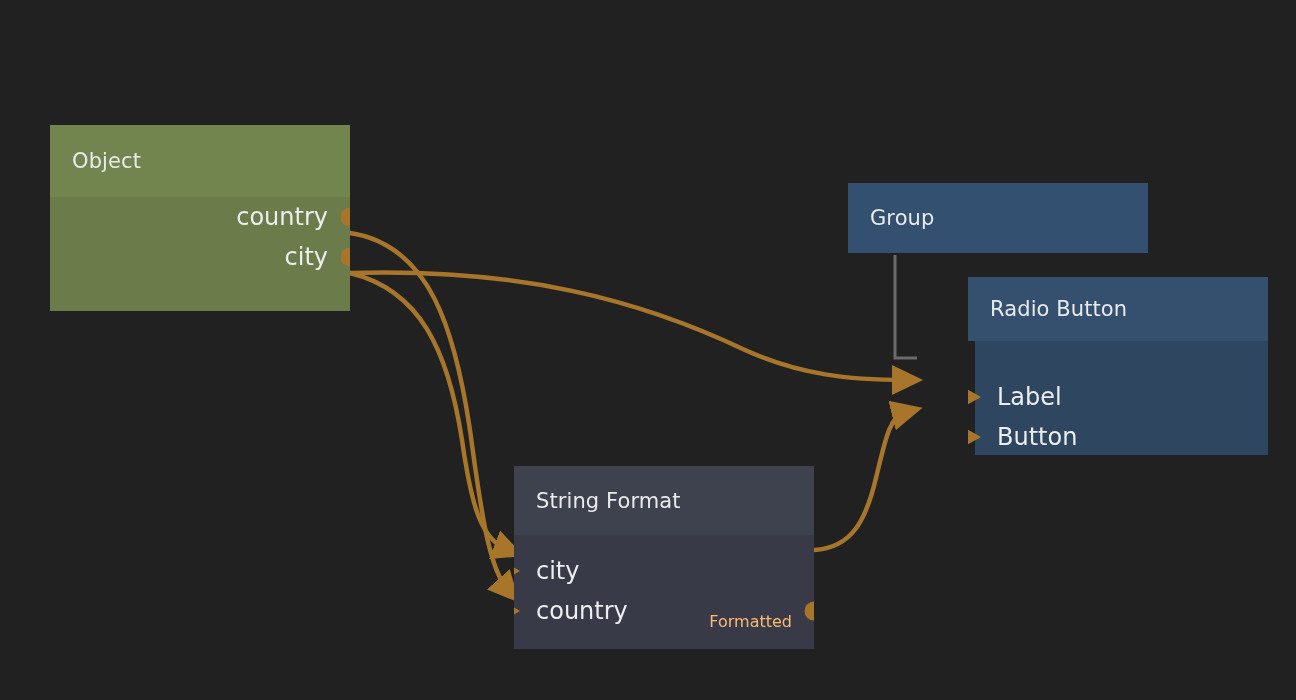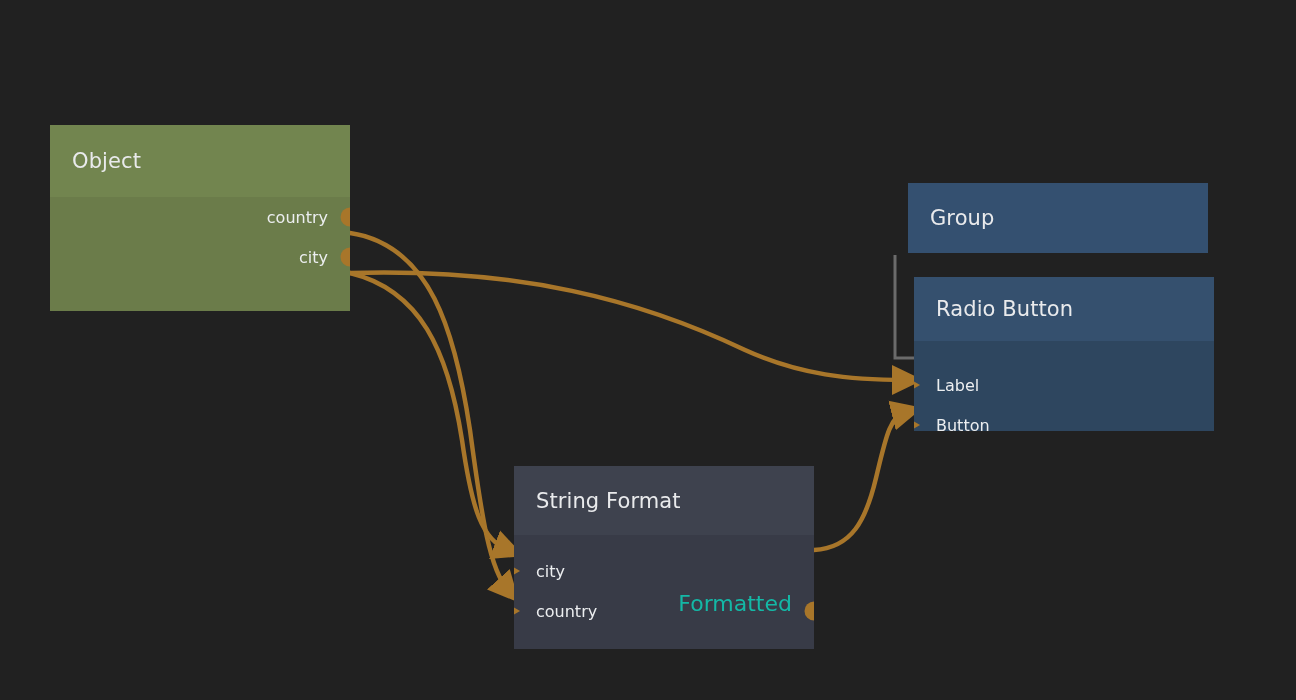--- a/index.html
+++ b/index.html
@@ -55,21 +55,21 @@
   .node-body {
     box-sizing: border-box;
     position: relative;
   }
   .port-row {
     position: relative;
     display: flex;
     align-items: center;
     height: 40px;
     padding: 0 22px;
-    font-size: 16px;
+    font-size: 24px;
     color: #eceef0;
     white-space: nowrap;
   }
   .port-row.out { justify-content: flex-end; }
   .port-row.in  { justify-content: flex-start; }
 
   
   .socket {
     position: absolute;
     width: 19px;
@@ -92,46 +92,46 @@
     border-left: 16px solid #a8762a;
     transform: translate(-62%, -50%);
   }
 
   
   #node-object { left: 50px; top: 125px; width: 300px; height: 186px; }
   #node-object .node-header { height: 72px; background: #72854f; }
   #node-object .node-body   { height: 114px; background: #6b7c4a; }
 
   
-  #node-group { left: 908px; top: 183px; width: 300px; height: 70px; }
+  #node-group { left: 848px; top: 183px; width: 300px; height: 70px; }
   #node-group .node-header { height: 70px; background: #345070; }
 
   
-  #node-radio { left: 914px; top: 277px; width: 300px; height: 178px; }
+  #node-radio { left: 968px; top: 277px; width: 300px; height: 178px; }
   #node-radio .node-header { height: 64px; background: #35506e; }
-  #node-radio .node-body   { height: 90px; background: #2e465f; padding-top: 24px; }
+  #node-radio .node-body   { height: 114px; background: #2e465f; padding-top: 36px; margin-left: 7px; }
 
   
   #node-strfmt { left: 514px; top: 445px; width: 300px; height: 183px; margin-top: 21px; }
   #node-strfmt .node-header { height: 69px; background: #3e424e; }
   #node-strfmt .node-body   { height: 114px; background: #383b47; padding-top: 16px; }
   #node-strfmt .port-row { padding: 0 22px; }
   
   .row-stack { position: relative; }
   .row-overlay {
     position: absolute;
     left: 0; right: 0;
     height: 40px;
     display: flex;
-    align-items: flex-start;
+    align-items: flex-end;
     justify-content: flex-end;
     padding: 0 22px;
     box-sizing: border-box;
-    font-size: 22px;
-    color: #14b8a6;
+    font-size: 16px;
+    color: #fdba74;
     white-space: nowrap;
   }
 </style>
 </head>
 <body>
 
 <div id="canvas">
 
   <svg class="edges edges-under" viewBox="0 0 1296 700" width="1296" height="700">
     <defs>

